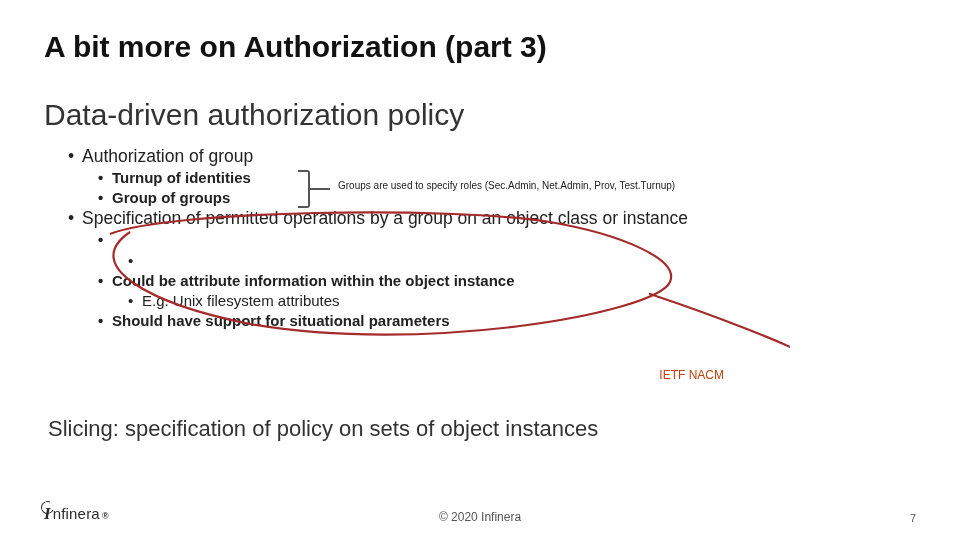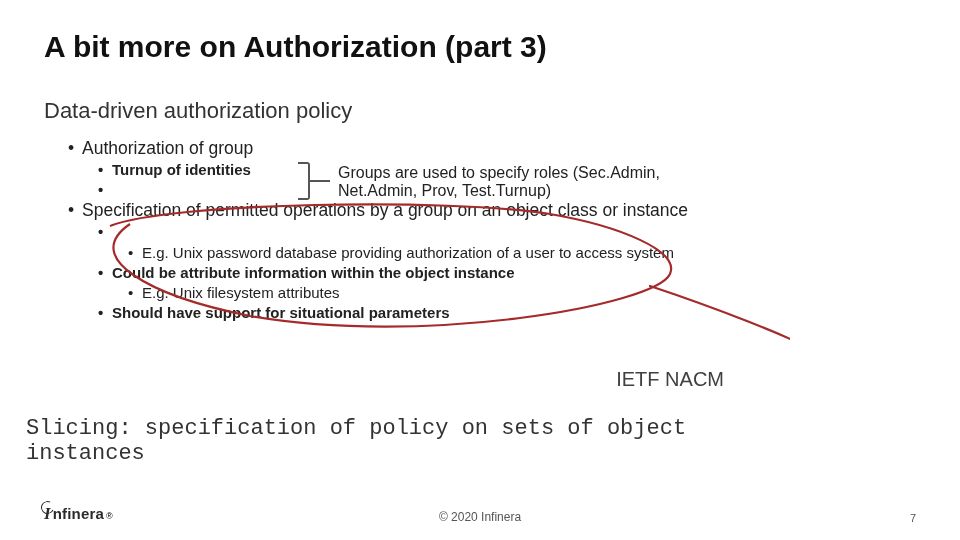--- a/index.html
+++ b/index.html
@@ -1,54 +1,54 @@
 <!DOCTYPE html>
 <html><head>
 <meta charset="utf-8">
 <style>
   * { box-sizing: border-box; margin: 0; padding: 0; }
   html, body { width: 960px; height: 540px; font-family: Arial, Helvetica, sans-serif; background: #fff; color: #000; }
   .slide { position: relative; width: 784px; height: 540px; padding: 30px 44px 0 44px; }
   .title { font-size: 30px; font-weight: 700; color: #111; margin-bottom: 34px; }
-  .subtitle { font-size: 22px; font-weight: 400; color: #333; margin-bottom: 14px; }
+  .subtitle { font-size: 30px; font-weight: 400; color: #333; margin-bottom: 14px; }
 
   .b1 { font-size: 17.5px; color: #222; margin-left: 24px; line-height: 1.25; }
   .b2 { font-size: 15px; font-weight: 700; color: #222; margin-left: 54px; line-height: 1.35; }
   .b3 { font-size: 15px; font-weight: 400; color: #222; margin-left: 84px; line-height: 1.35; }
   .row { display: flex; align-items: flex-start; }
   .dot { display: inline-block; width: 14px; flex: 0 0 14px; text-align: left; }
 
   .bracket-wrap { position: relative; }
   .bracket {
     position: absolute; left: 254px; top: 2px; width: 12px; height: 38px;
     border-top: 2px solid #555; border-bottom: 2px solid #555; border-right: 2px solid #555;
     border-top-right-radius: 3px; border-bottom-right-radius: 3px;
   }
   .bracket-tail {
     position: absolute; left: 266px; top: 20px; width: 20px; height: 2px; background: #555;
   }
   .bracket-text {
-    position: absolute; left: 294px; top: 4px; font-size: 16px; color: #222;
+    position: absolute; left: 294px; top: 12px; font-size: 10px; color: #222;
   }
 
   .ellipse-wrap { position: relative; }
   .ellipse-svg { position: absolute; left: 46px; top: -4px; pointer-events: none; }
 
-  .ietf { position: absolute; right: 60px; top: 368px; font-size: 20px; color: #404040; }
+  .ietf { position: absolute; right: 60px; top: 368px; font-size: 12px; color: #c2410c; }
 
-  .sub2 { position: absolute; left: 26px; top: 416px; font-size: 22px; color: #333; font-family: Liberation Mono, monospace; }
+  .sub2 { position: absolute; left: 48px; top: 416px; font-size: 22px; color: #333; }
 
   .footer { position: absolute; bottom: 16px; left: 0; width: 960px; }
   .logo { position: absolute; left: 44px; bottom: 0; display: flex; align-items: baseline; gap: 2px; }
   .logo-mark { font-family: Georgia, 'Times New Roman', serif; font-style: italic; font-size: 17px; font-weight: 700; color: #2b2b2b; position: relative; }
   .logo-mark::before {
     content: ""; position: absolute; left: -3px; top: -3px; width: 11px; height: 11px;
     border: 1.6px solid #2b2b2b; border-radius: 50%; border-right-color: transparent; transform: rotate(-20deg);
   }
-  .logo-word { font-family: Arial, sans-serif; font-size: 15px; font-weight: 700; letter-spacing: 0.2px; color: #2b2b2b; }
+  .logo-word { font-family: Arial, sans-serif; font-size: 15px; font-weight: 400; letter-spacing: 0.2px; color: #2b2b2b; }
   .logo-reg { font-size: 9px; vertical-align: super; }
   .copyright { position: absolute; left: 50%; transform: translateX(-50%); bottom: 0; font-size: 12px; color: #555; }
   .pagenum { position: absolute; right: 44px; bottom: 0; font-size: 11px; color: #555; }
 
   svg.ell path { fill: none; stroke: #a52a2a; stroke-width: 2.2; }
 </style>
 </head>
 <body>
 
 <div class="slide">
@@ -62,38 +62,38 @@
     <span>Authorization of group</span>
   </div>
 
   <div class="bracket-wrap">
     <div class="row b2">
       <span class="dot">•</span>
       <span>Turnup of identities</span>
     </div>
     <div class="row b2">
       <span class="dot">•</span>
+      <span>Group of groups</span>
     </div>
     <div class="bracket"></div>
     <div class="bracket-tail"></div>
     <div class="bracket-text">Groups are used to specify roles (Sec.Admin, Net.Admin, Prov, Test.Turnup)</div>
   </div>
 
   <div class="ellipse-wrap">
     <div class="row b1">
       <span class="dot">•</span>
       <span>Specification of permitted operations by a group on an object class or instance</span>
     </div>
 
     <div class="row b2">
       <span class="dot">•</span>
     </div>
     <div class="row b3">
       <span class="dot">•</span>
-      <span>E.g. Unix password database providing authorization of a user to access system</span>
     </div>
     <div class="row b2">
       <span class="dot">•</span>
       <span>Could be attribute information within the object instance</span>
     </div>
     <div class="row b3">
       <span class="dot">•</span>
       <span>E.g. Unix filesystem attributes</span>
     </div>
     <div class="row b2">

